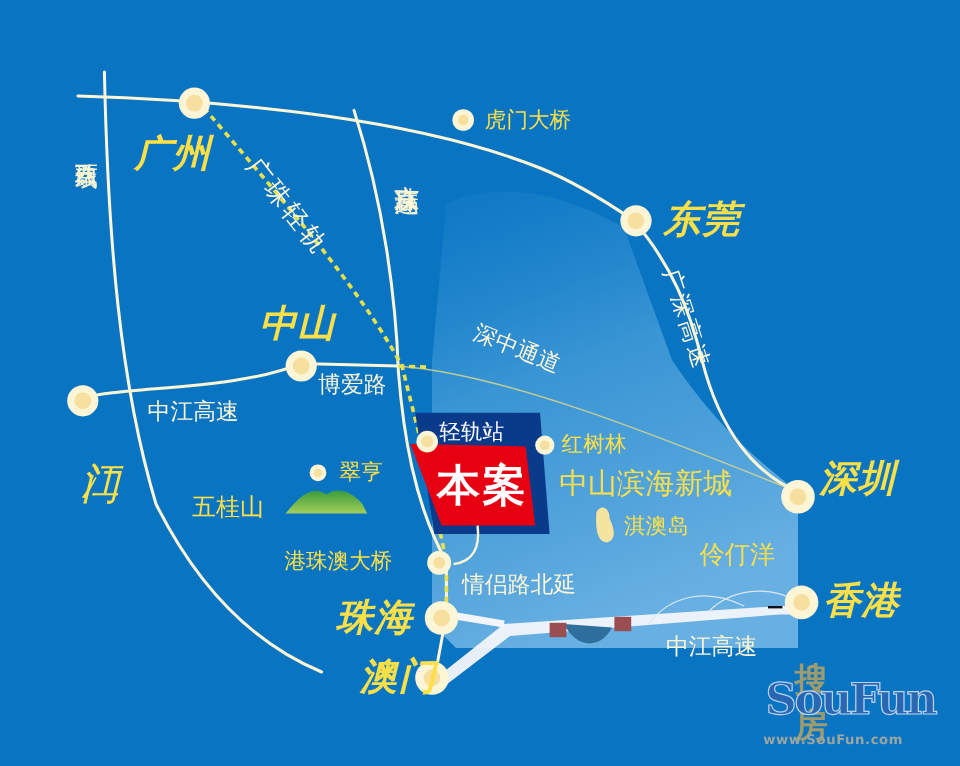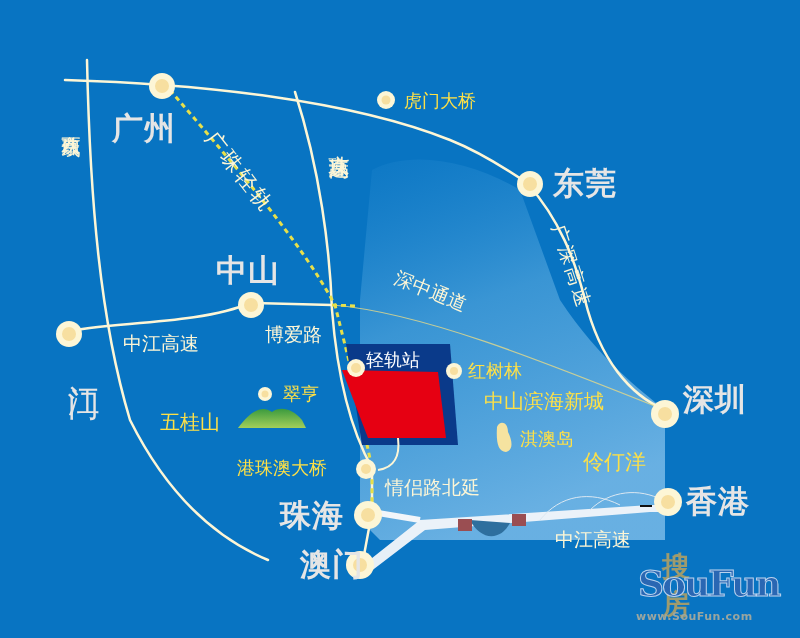--- a/index.html
+++ b/index.html
@@ -1,20 +1,20 @@
 <!DOCTYPE html>
 <html><head>
 <meta charset="utf-8">
 <style>
   html, body { margin: 0; padding: 0; }
   body { width: 800px; height: 638px; overflow: hidden; background: #0874c2; font-family: "DejaVu Sans", sans-serif; }
   .map { position: relative; width: 800px; height: 638px; background: #0874c2; overflow: hidden; }
   svg.layer { position: absolute; left: 0; top: 0; }
   .lbl { position: absolute; color: #fbf1c0; white-space: nowrap; line-height: 1; }
-  .city { font-weight: bold; font-size: 31px; letter-spacing: 1px; color: #e5e5e5; }
+  .city { font-weight: bold; font-size: 31px; letter-spacing: 1px; color: #fde047; font-style: italic; }
   .road { font-size: 19px; color: #fdf6d6; }
   .vert { writing-mode: vertical-rl; text-orientation: upright; letter-spacing: 1px; }
   .poi { font-size: 18px; color: #fde047; }
   .proj { position: absolute; left: 364px; top: 381px; font-size: 36px; color: #ffffff; font-weight: bold; letter-spacing: 2px; }
   .station { position: absolute; left: 366px; top: 348px; font-size: 18px; color: #ffffff; }
   .wm { position: absolute; left: 632px; top: 548px; }
   .wm .cn { position: absolute; left: 30px; top: 0; font-size: 28px; font-weight: bold; color: #9e9b6e; letter-spacing: 14px; }
   .wm .en { position: absolute; left: 6px; top: 14px; font-family: "DejaVu Serif", serif; font-size: 36px; font-weight: bold; color: #2a67b3; -webkit-text-stroke: 1px #b9d2ee; letter-spacing: -2px; }
   .wm .url { position: absolute; left: 4px; top: 62px; font-size: 11px; font-weight: bold; color: #9aa6a0; letter-spacing: 0.5px; }
 </style>
@@ -135,33 +135,34 @@
   <div class="lbl city" style="left:686px;top:486px;">香港</div>
   <div class="lbl city" style="left:280px;top:500px;">珠海</div>
   <div class="lbl city" style="left:276px;top:549px;margin-left:24px;">澳门</div>
 
   <div class="lbl road vert" style="left:62px;top:120px;">京珠西线</div>
   <div class="lbl road" style="left:218px;top:128px;transform:rotate(52deg);transform-origin:left top;letter-spacing:3px;font-size:21px;">广珠轻轨</div>
   <div class="lbl road vert" style="left:328px;top:138px;font-size:21px;">京珠高速</div>
   <div class="lbl road" style="left:567px;top:222px;transform:rotate(72deg);transform-origin:left top;letter-spacing:3px;">广深高速</div>
   <div class="lbl road" style="left:399px;top:268px;transform:rotate(22deg);transform-origin:left top;">深中通道</div>
   <div class="lbl road" style="left:123px;top:334px;text-align:right;">中江高速</div>
-  <div class="lbl road" style="left:265px;top:325px;">博爱路</div>
+  <div class="lbl road" style="left:265px;top:312px;">博爱路</div>
   <div class="lbl road" style="left:385px;top:478px;">情侣路北延</div>
   <div class="lbl road" style="left:555px;top:530px;">中江高速</div>
 
   <div class="lbl poi" style="left:404px;top:92px;">虎门大桥</div>
   <div class="lbl poi" style="left:283px;top:385px;">翠亨</div>
   <div class="lbl poi" style="left:160px;top:412px;font-size:20px;">五桂山</div>
   <div class="lbl poi" style="left:468px;top:362px;text-align:right;">红树林</div>
-  <div class="lbl poi" style="left:484px;top:391px;font-size:20px;">中山滨海新城</div>
+  <div class="lbl poi" style="left:466px;top:391px;font-size:24px;">中山滨海新城</div>
   <div class="lbl poi" style="left:520px;top:430px;">淇澳岛</div>
   <div class="lbl poi" style="left:583px;top:452px;font-size:21px;">伶仃洋</div>
   <div class="lbl poi" style="left:237px;top:459px;">港珠澳大桥</div>
 
   <div class="station">轻轨站</div>
+  <div class="proj">本案</div>
 
   <div class="wm">
     <div class="cn">搜房</div>
     <div class="en">SouFun</div>
     <div class="url">www.SouFun.com</div>
   </div>
 </div>
 
 </body></html>

